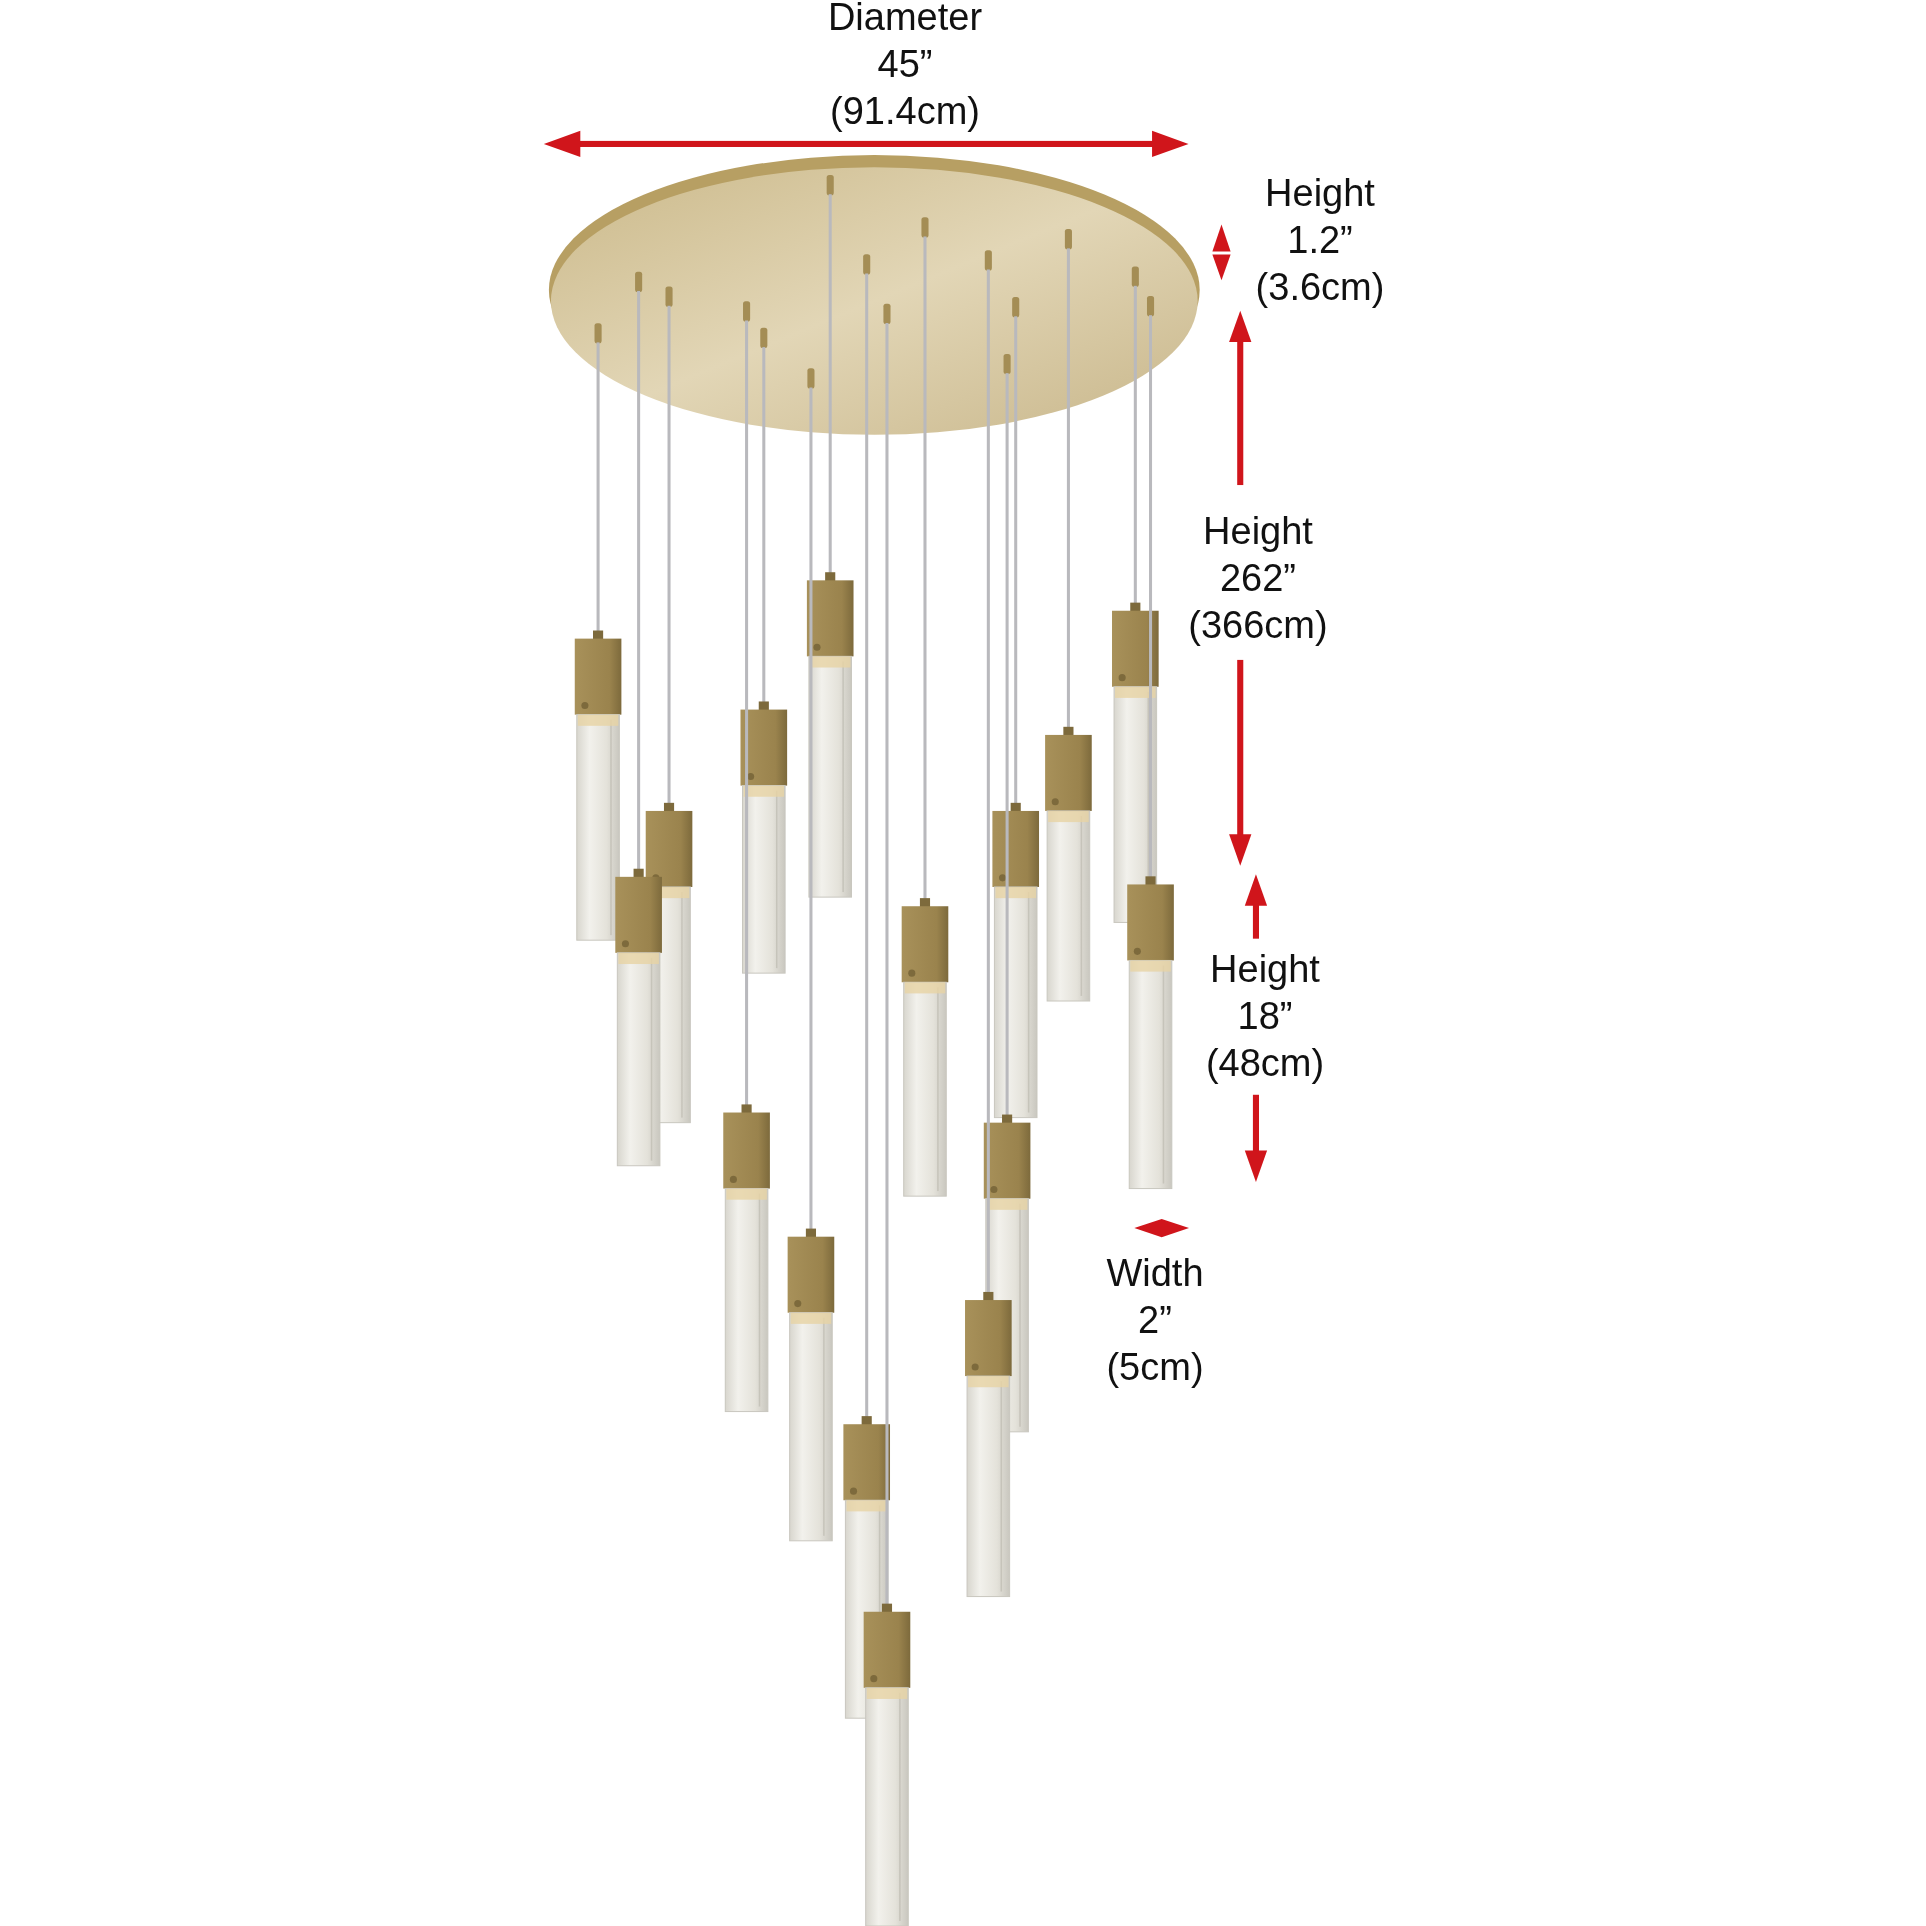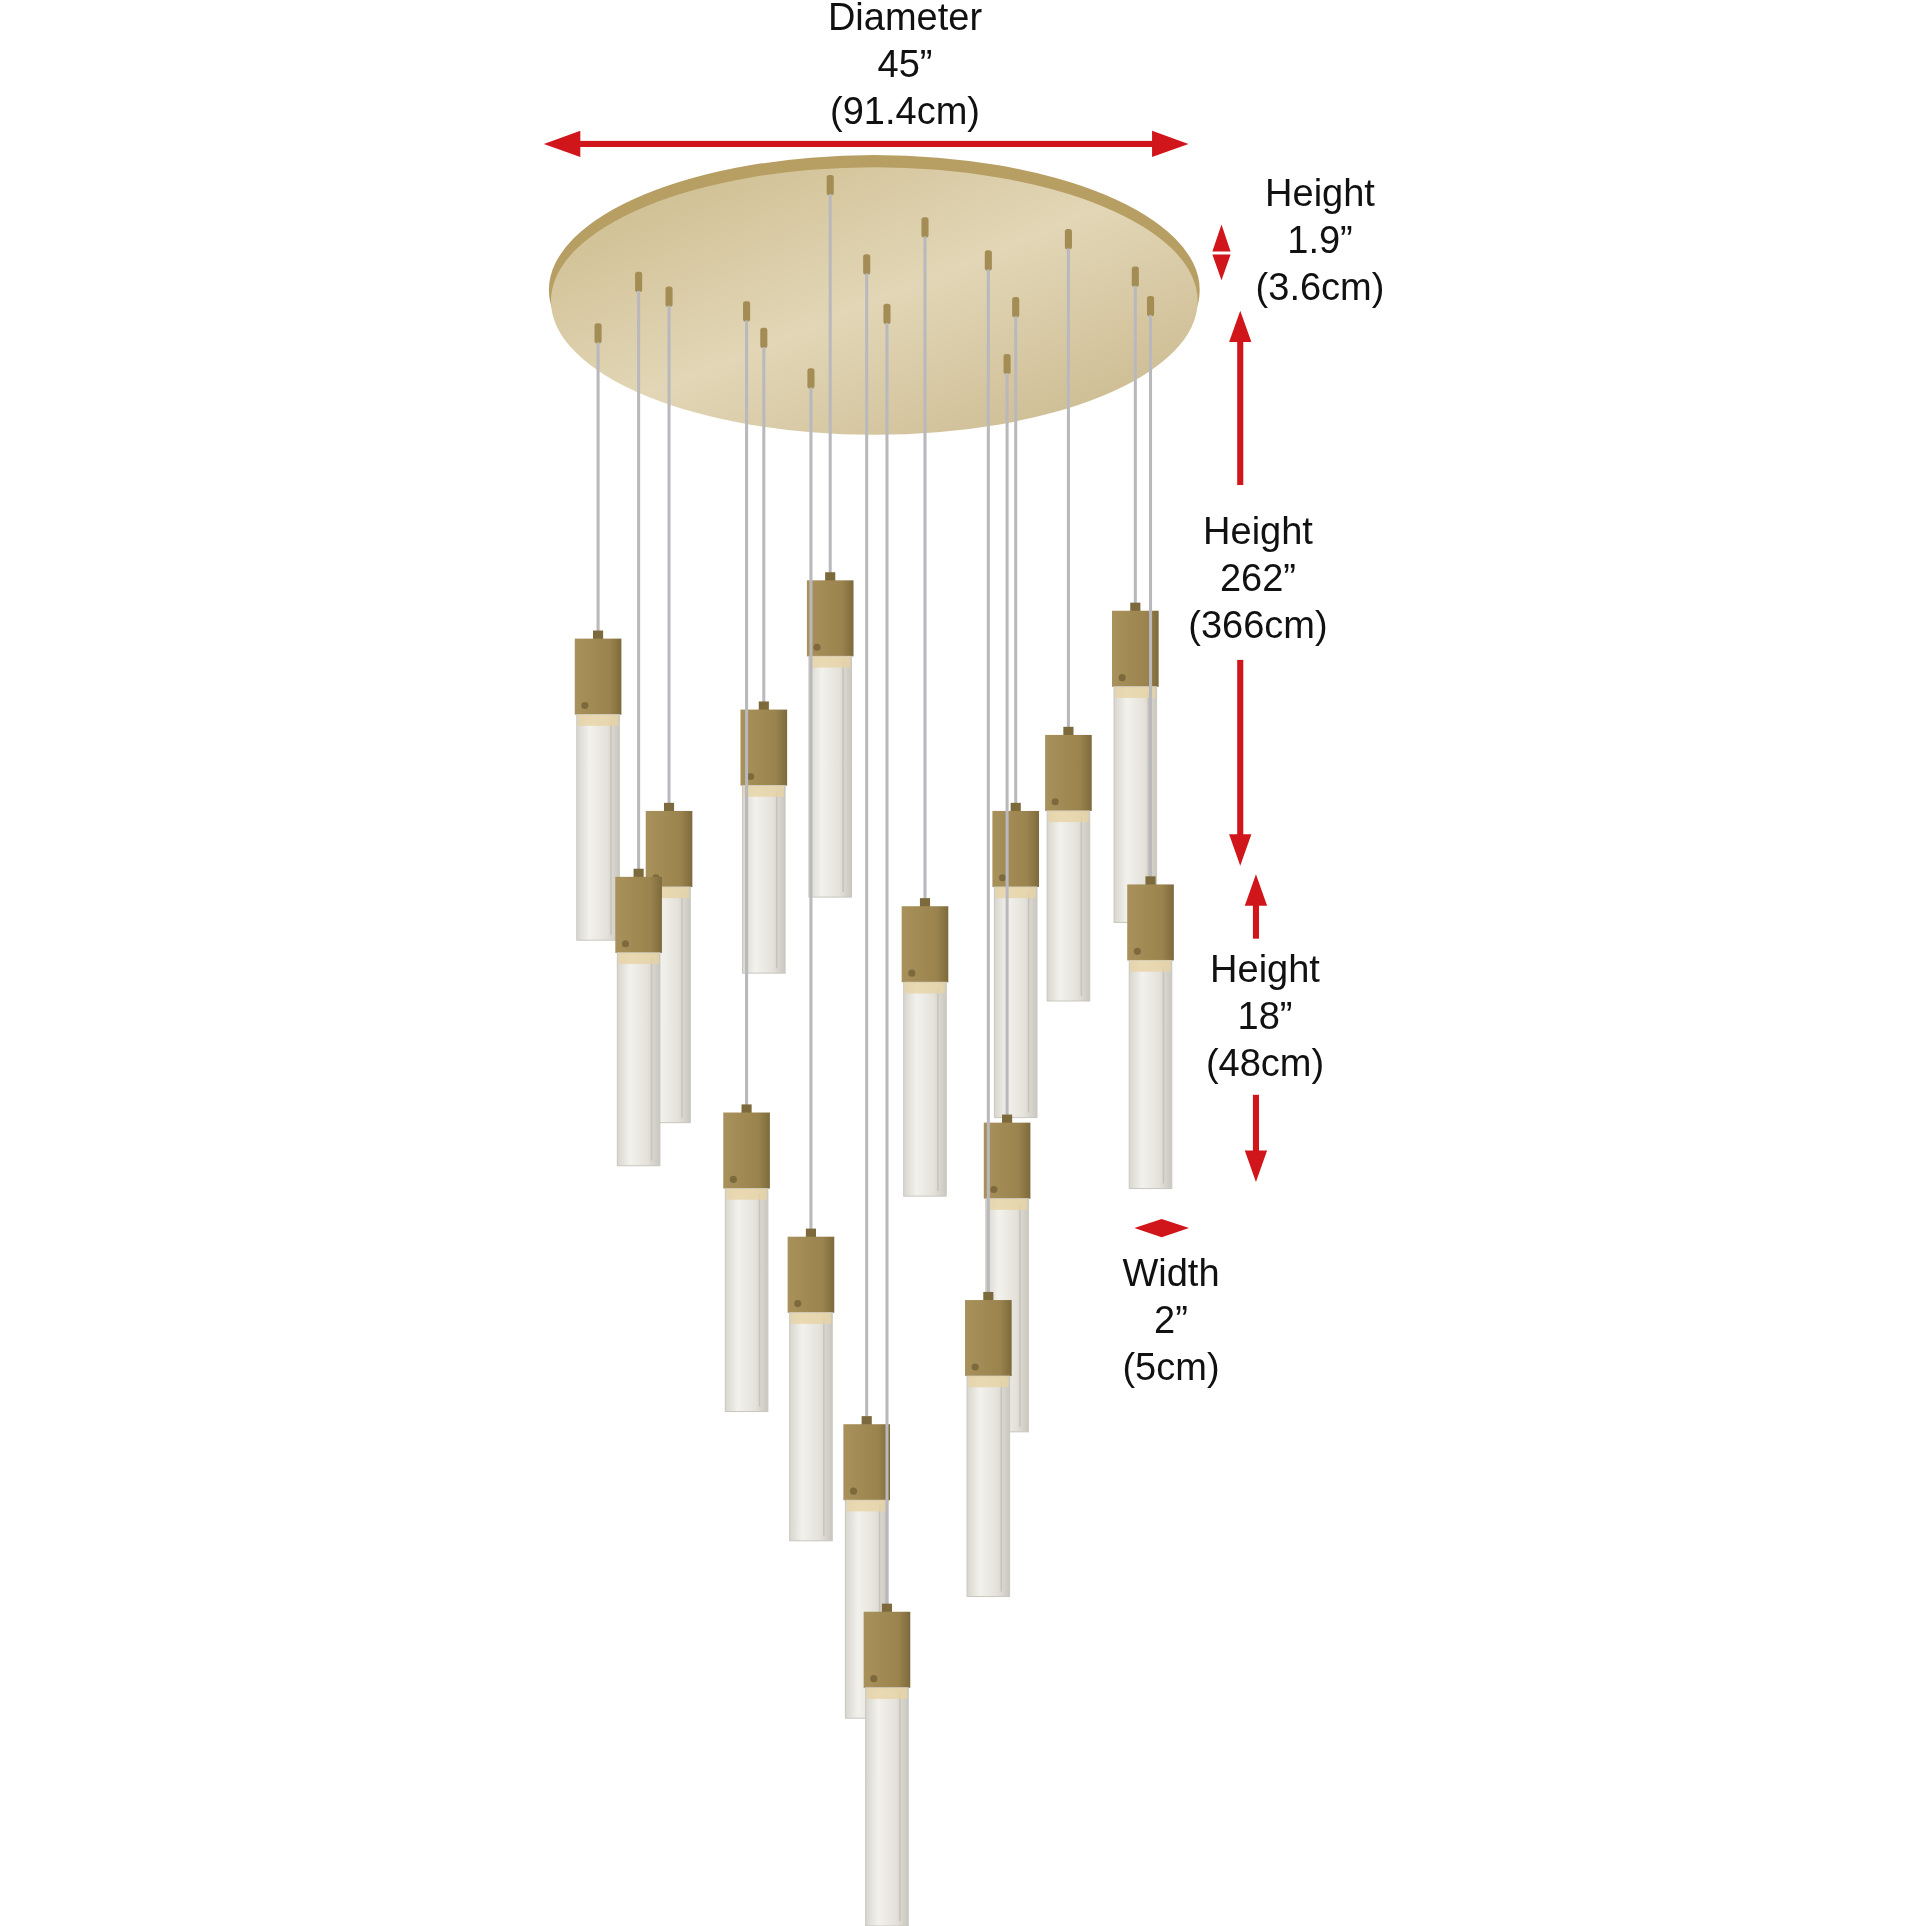--- a/index.html
+++ b/index.html
@@ -233,34 +233,34 @@
 </svg>
 
 <div class="label" style="left:905px; top:-6px;">
   <div>Diameter</div>
   <div>45”</div>
   <div>(91.4cm)</div>
 </div>
 
 <div class="label" style="left:1320px; top:170px;">
   <div>Height</div>
-  <div>1.9”</div>
+  <div>1.2”</div>
   <div>(3.6cm)</div>
 </div>
 
 <div class="label" style="left:1258px; top:508px;">
   <div>Height</div>
   <div>262”</div>
   <div>(366cm)</div>
 </div>
 
 <div class="label" style="left:1265px; top:946px;">
   <div>Height</div>
   <div>18”</div>
   <div>(48cm)</div>
 </div>
 
-<div class="label" style="left:1155px; top:1250px;margin-left:16px;">
+<div class="label" style="left:1155px; top:1250px;">
   <div>Width</div>
   <div>2”</div>
   <div>(5cm)</div>
 </div>
 
 
 </body></html>

